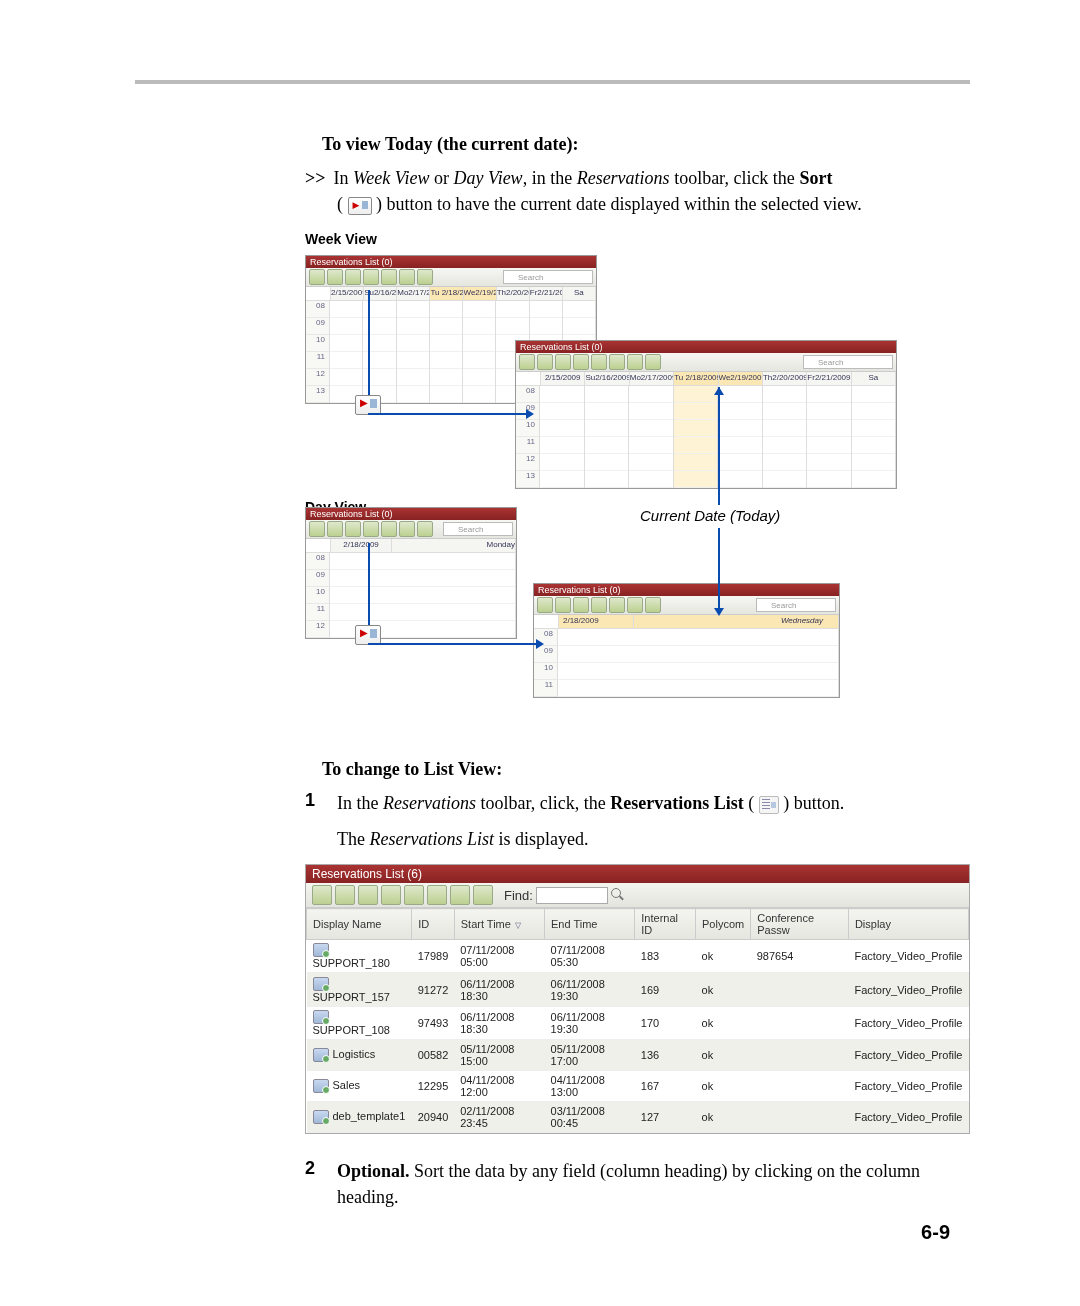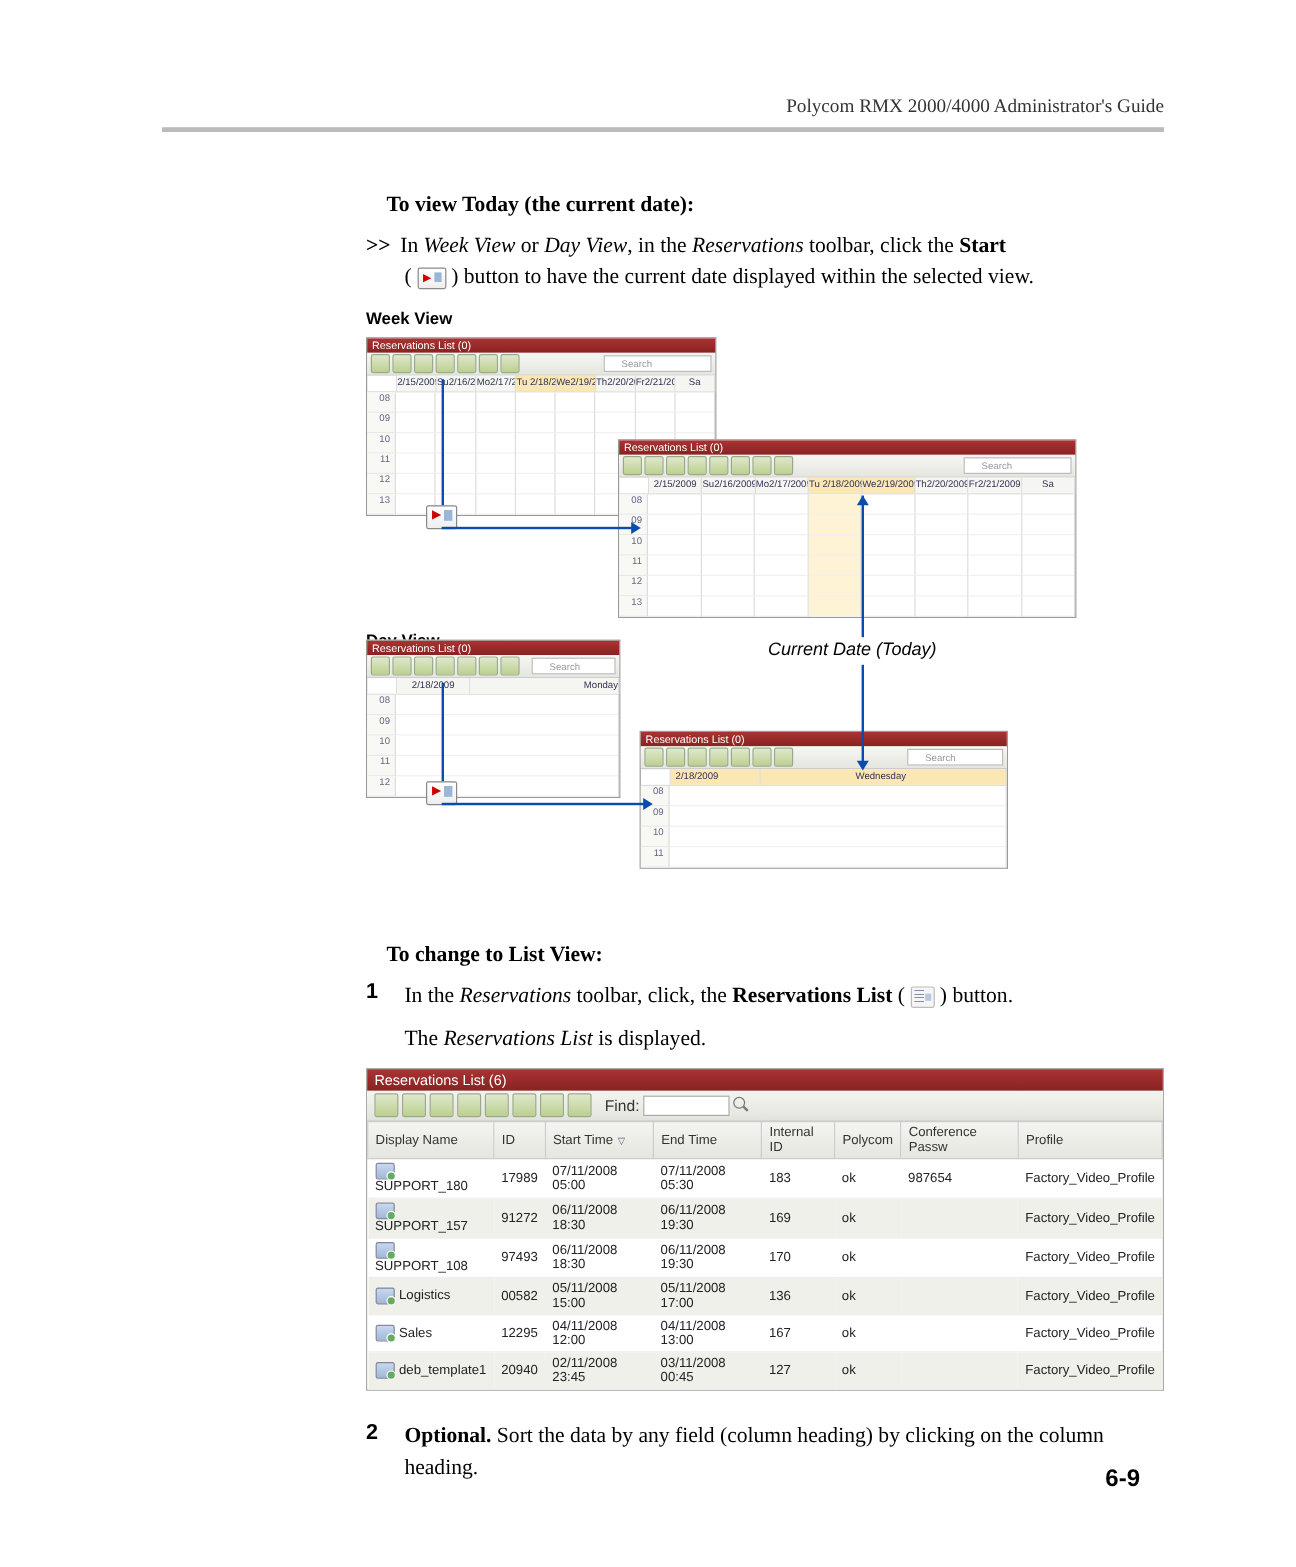--- a/index.html
+++ b/index.html
@@ -62,28 +62,27 @@
 .res-table tr.alt { background:#f0f0ea; }
 .row-ico { display:inline-block; width:14px; height:12px; background:linear-gradient(#c8d8f0,#a0b8d8); border:1px solid #889; border-radius:2px; vertical-align:middle; margin-right:4px; position:relative; }
 .row-ico::after { content:''; position:absolute; right:-2px; bottom:-2px; width:6px; height:6px; background:#6a6; border-radius:50%; border:1px solid #fff; }
 .sort-arrow { font-size:8px; color:#668; margin-left:4px; }
 .page-num { position:absolute; bottom:62px; right:130px; font-weight:bold; font-size:20px; font-family:Arial,Helvetica,sans-serif; }
 </style>
 </head>
 <body>
 
 <div class="page">
-  <div class="header-line">Polycom RMX 2000/4000 Administrator's Guide</div>
   <hr class="hr-top">
 
   <div class="content">
 
     <div class="heading">To view Today (the current date):</div>
     <div class="bullet-line">
-      <span class="dbl-arrow">&gt;&gt;</span><span>In </span><span class="italic">Week View</span><span> or </span><span class="italic">Day View</span><span>, in the </span><span class="italic">Reservations</span><span> toolbar, click the </span><span class="bold">Start</span>
+      <span class="dbl-arrow">&gt;&gt;</span><span>In </span><span class="italic">Week View</span><span> or </span><span class="italic">Day View</span><span>, in the </span><span class="italic">Reservations</span><span> toolbar, click the </span><span class="bold">Sort</span>
       <div class="indent">( <span class="icon-today"></span> ) <span>button to have the current date displayed within the selected view.</span></div>
     </div>
 
     <div class="sublabel">Week View</div>
 
     <div class="screenshot-group">
 
       <div class="mini-win" style="left:0; top:0; width:290px;">
         <div class="win-title">Reservations List (0)</div>
         <div class="win-toolbar">
@@ -336,21 +335,21 @@
             <span class="tb-ico"></span>
             <span class="tb-ico"></span>
             <span class="tb-ico"></span>
             <span class="tb-ico"></span>
             <span class="tb-ico"></span>
           <span class="tb-search" style="width:50px;">Search</span>
         </div>
         <div class="cal-header-row">
           <div class="cal-empty"></div>
           <div class="cal-day today" style="flex:0 0 70px; text-align:left; padding-left:4px;">2/18/2009</div>
-          <div class="cal-day today" style="text-align:center; padding-right:4px;">Wednesday</div>
+          <div class="cal-day today" style="text-align:right; padding-right:15px;font-style:italic;">Wednesday</div>
         </div>
         <div class="cal-body">
           <div class="cal-hours">
             <div class="cal-hour">08</div>
             <div class="cal-hour">09</div>
             <div class="cal-hour">10</div>
             <div class="cal-hour">11</div>
           </div>
           <div class="cal-grid">
               <div class="cal-col">
@@ -418,21 +417,21 @@
       <table class="res-table">
         <thead>
           <tr>
             <th>Display Name</th>
             <th>ID</th>
             <th><span>Start Time</span><span class="sort-arrow">▽</span></th>
             <th>End Time</th>
             <th>Internal ID</th>
             <th>Polycom</th>
             <th>Conference Passw</th>
-            <th>Profile</th>
+            <th>Display</th>
           </tr>
         </thead>
         <tbody id="res-rows">
             <tr>
               <td><span class="row-ico"></span>SUPPORT_180</td>
               <td>17989</td>
               <td>07/11/2008 05:00</td>
               <td>07/11/2008 05:30</td>
               <td>183</td>
               <td>ok</td>

